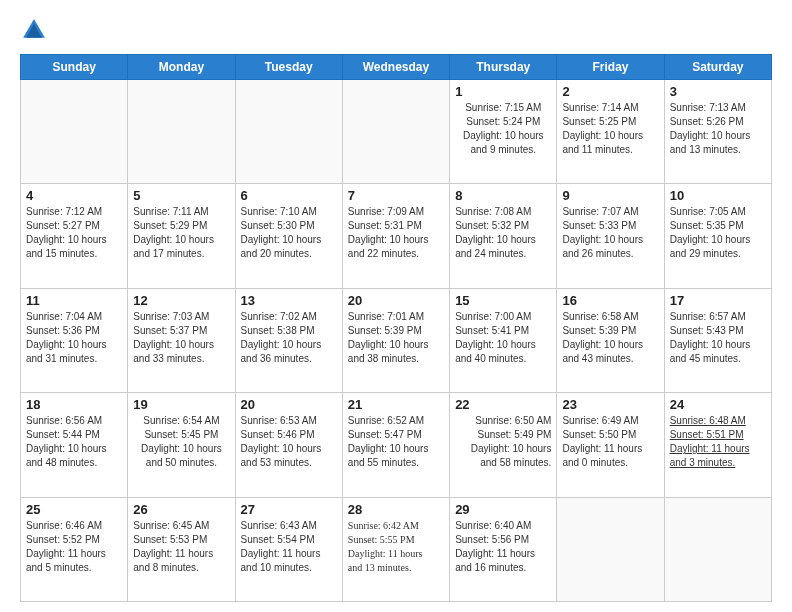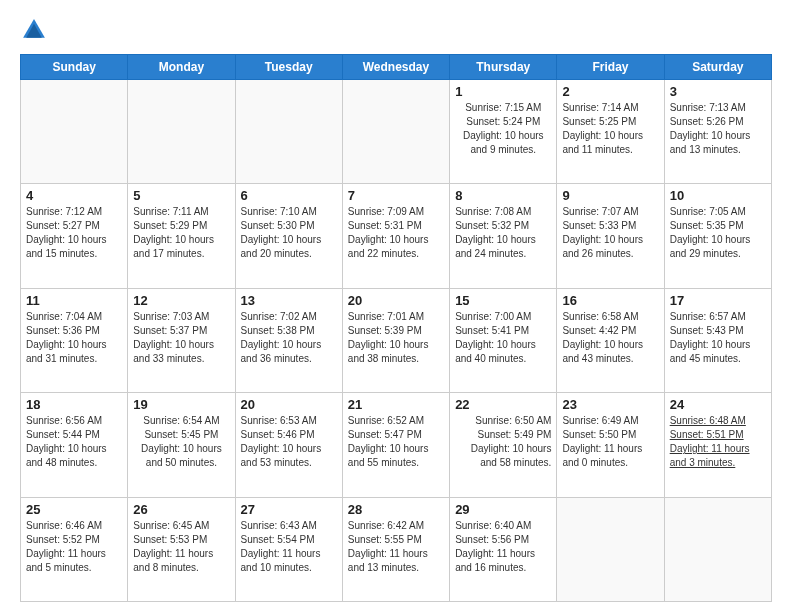--- a/index.html
+++ b/index.html
@@ -244,21 +244,21 @@
           <td>
             <span class="day-num">15</span>
             <div class="day-info" style="white-space: pre-line;">Sunrise: 7:00 AM
 Sunset: 5:41 PM
 Daylight: 10 hours
 and 40 minutes.</div>
           </td>
           <td>
             <span class="day-num">16</span>
             <div class="day-info" style="white-space: pre-line;">Sunrise: 6:58 AM
-Sunset: 4:42 PM
+Sunset: 5:39 PM
 Daylight: 10 hours
 and 43 minutes.</div>
           </td>
           <td>
             <span class="day-num">17</span>
             <div class="day-info" style="white-space: pre-line;">Sunrise: 6:57 AM
 Sunset: 5:43 PM
 Daylight: 10 hours
 and 45 minutes.</div>
           </td>
@@ -331,21 +331,21 @@
           </td>
           <td>
             <span class="day-num">27</span>
             <div class="day-info" style="white-space: pre-line;">Sunrise: 6:43 AM
 Sunset: 5:54 PM
 Daylight: 11 hours
 and 10 minutes.</div>
           </td>
           <td>
             <span class="day-num">28</span>
-            <div class="day-info" style="white-space: pre-line;">Sunrise: 6:42 AM
+            <div class="day-info" style="white-space: pre-line; font-family: Liberation Serif, serif;">Sunrise: 6:42 AM
 Sunset: 5:55 PM
 Daylight: 11 hours
 and 13 minutes.</div>
           </td>
           <td>
             <span class="day-num">29</span>
             <div class="day-info" style="white-space: pre-line;">Sunrise: 6:40 AM
 Sunset: 5:56 PM
 Daylight: 11 hours
 and 16 minutes.</div>

